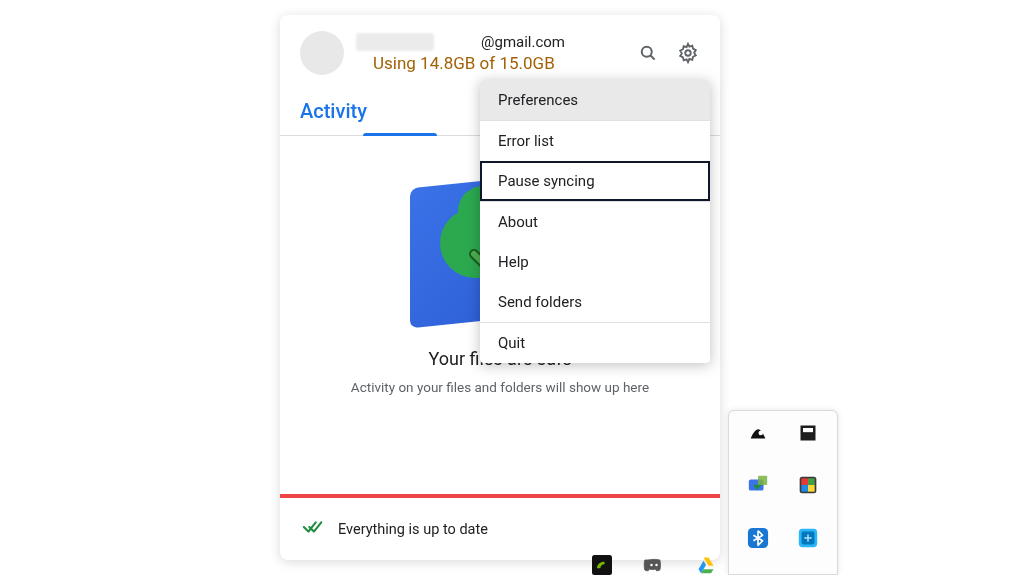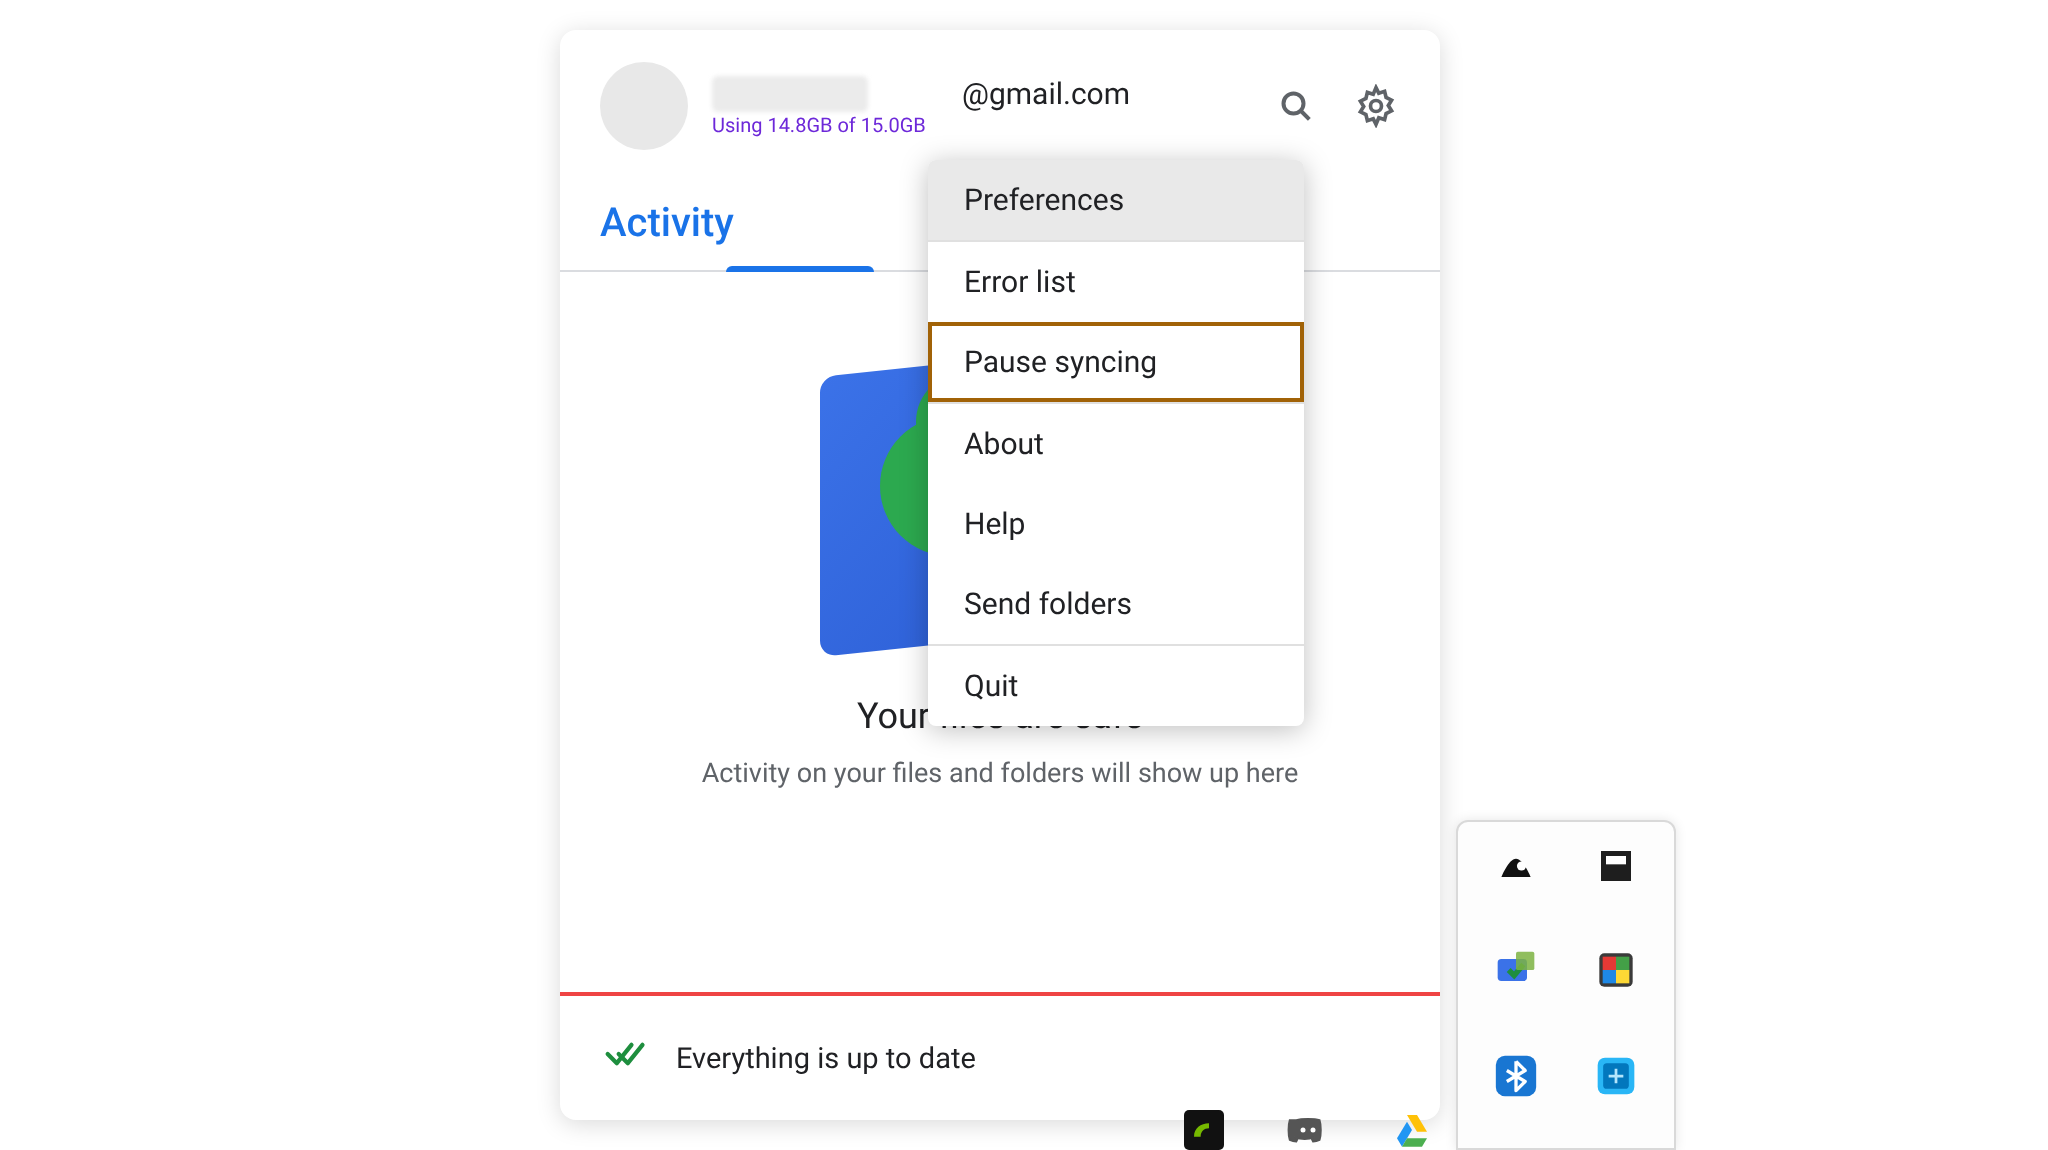--- a/index.html
+++ b/index.html
@@ -54,22 +54,23 @@
       background: #ebebeb;
       border-radius: 3px;
       filter: blur(1px);
     }
     .email-domain {
       font-size: 15px;
       color: #202124;
       margin-left: 45px;
     }
     .storage {
-      font-size: 10px;
-      color: #6d28d9;
+      font-size: 17px;
+      color: #a16207;
+      margin-left: 17px;
     }
     .header-icons {
       display: flex;
       gap: 16px;
       color: #5f6368;
     }
     .icon-btn {
       width: 24px;
       height: 24px;
       display: flex;
@@ -175,54 +176,54 @@
       color: #202124;
       margin-bottom: 10px;
     }
     .subtitle {
       font-size: 13.5px;
       color: #5f6368;
       text-align: center;
     }
 
     .footer {
-      border-top: 2px solid #ef4444;
+      border-top: 4px solid #ef4444;
       padding: 18px 22px;
       display: flex;
       align-items: center;
       gap: 14px;
     }
     .dbl-check svg { width: 22px; height: 22px; }
     .footer-text {
       font-size: 14.5px;
       color: #202124;
     }
 
     .menu {
       position: absolute;
-      left: 464px;
+      left: 480px;
       top: 80px;
-      width: 188px;
+      width: 230px;
       background: #fff;
       border-radius: 4px;
       box-shadow: 0 2px 14px rgba(0,0,0,0.25);
       overflow: hidden;
       z-index: 10;
     }
     .menu-item {
       padding: 11px 18px;
       font-size: 15px;
       color: #202124;
       cursor: pointer;
     }
     .menu-item.hovered {
       background: #e9e9e9;
     }
     .menu-item.highlighted {
-      border: 2px solid #a16207;
+      border: 2px solid #0f172a;
       padding: 9px 16px;
     }
     .menu-divider {
       height: 1px;
       background: #e0e0e0;
     }
 
     .tray {
       position: absolute;
       left: 728px;

